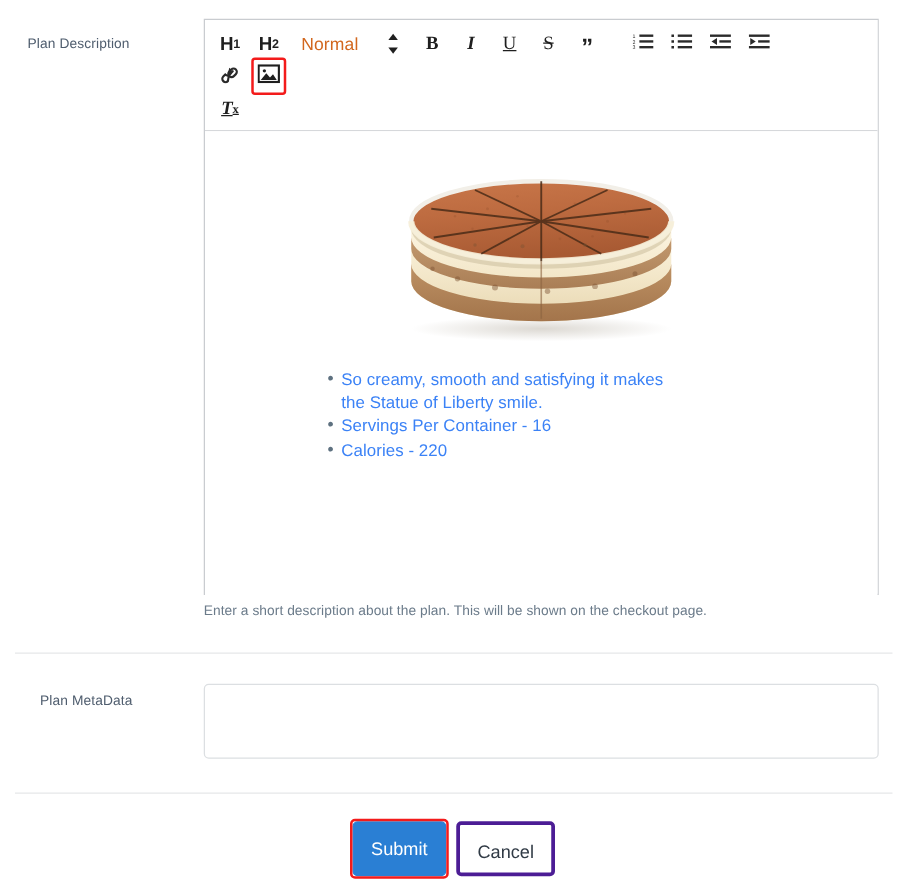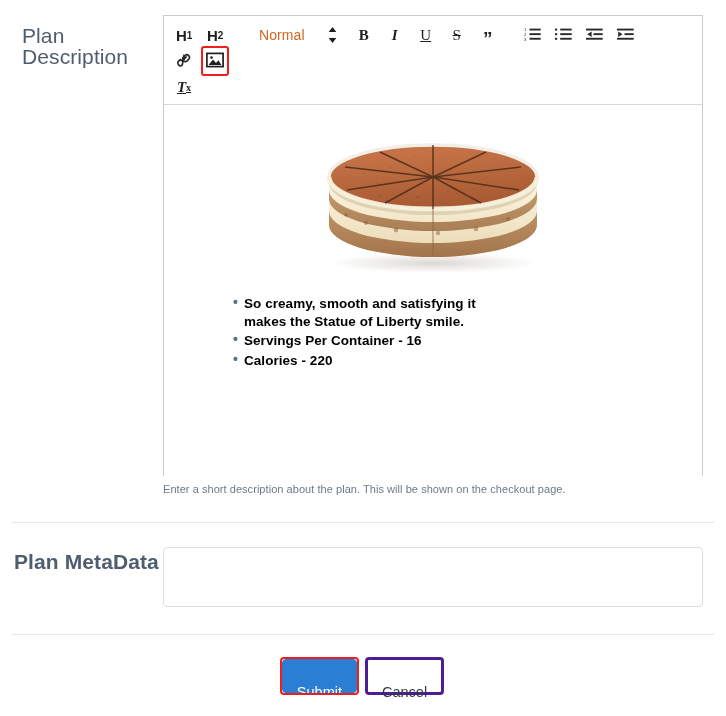--- a/index.html
+++ b/index.html
@@ -6,21 +6,21 @@
   html, body {
     margin: 0; padding: 0;
     width: 726px; height: 716px;
     background: #ffffff;
     font-family: "Liberation Sans", sans-serif;
     -webkit-font-smoothing: antialiased;
   }
   .page { position: relative; width: 726px; height: 716px; overflow: hidden; background:#fff; }
   .field-label {
     position: absolute;
-    font-size: 21px;
+    font-size: 11px;
     color: #4f5d6e;
     line-height: 21px;
     letter-spacing: .1px;
   }
 
   
   .editor {
     position: absolute;
     left: 163px; top: 15px;
     width: 540px; height: 461px;
@@ -53,21 +53,21 @@
   .tb-gap-sm { width: 7px; display:inline-block; height:26px; }
 
   .hbtn { font-size: 15px; font-weight: 700; letter-spacing: -.2px; color:#1f1f1f; }
   .hbtn sub { font-size: 10px; font-weight:700; }
 
   .picker {
     display: inline-flex;
     align-items: center;
     height: 26px;
     cursor: pointer;
-    margin-left: 32px;
+    margin-left: 14px;
   }
   .picker-label {
     font-size: 14px;
     color: #d2671e;
     letter-spacing: .1px;
   }
   .picker-arrows {
     margin-left: 22px;
     display: inline-flex;
     flex-direction: column;
@@ -102,26 +102,27 @@
 
   
   .desc-list {
     margin: 20px 0 0 0;
     padding: 0 0 0 62px;
     list-style: none;
   }
   .desc-list li {
     position: relative;
     font-size: 13.5px;
-    font-weight: 700;
-    color: #000000;
+    font-weight: 400;
+    color: #3b82f6;
     line-height: 17.5px;
     margin-bottom: 2px;
     letter-spacing: .05px;
     max-width: 260px;
+    margin-left: 29px;
   }
   .desc-list li::before {
     content: "•";
     position: absolute;
     left: -11px;
     top: -1px;
     font-size: 14px;
     color: #5e7180;
   }
 
@@ -165,22 +166,22 @@
     border-radius: 2px;
     padding: 0;
     display: inline-block;
     line-height: 0;
   }
   .btn {
     font-family: "Liberation Sans", sans-serif;
     font-size: 14.5px;
     border-radius: 4px;
     cursor: pointer;
-    padding: 16px 14px;
-    height: 22px;
+    padding: 6px 14px;
+    height: 44px;
     line-height: 32px;
     display: inline-block;
   }
   .btn-primary {
     background: #2a7fd4;
     border: 1px solid #2a7fd4;
     color: #ffffff;
   }
   .btn-default {
     background: #ffffff;
@@ -405,21 +406,21 @@
         <li>Calories - 220</li>
       </ul>
 
     </div>
   </div>
 
   <div class="help-text">Enter a short description about the plan. This will be shown on the checkout page.</div>
 
   <div class="divider" style="top:522px;"></div>
 
-  <div class="field-label" style="left:14px; top:551px; width:150px;font-weight:bold;">Plan MetaData</div>
+  <div class="field-label" style="left:32px; top:551px; width:150px;">Plan MetaData</div>
 
   <textarea class="meta-input" placeholder="" style=""></textarea>
 
   <div class="divider" style="top:634px;"></div>
 
   <div class="btn-row">
     <span class="submit-holder">
       <button class="btn btn-primary">Submit</button>
     </span>
     <button class="btn btn-default">Cancel</button>

